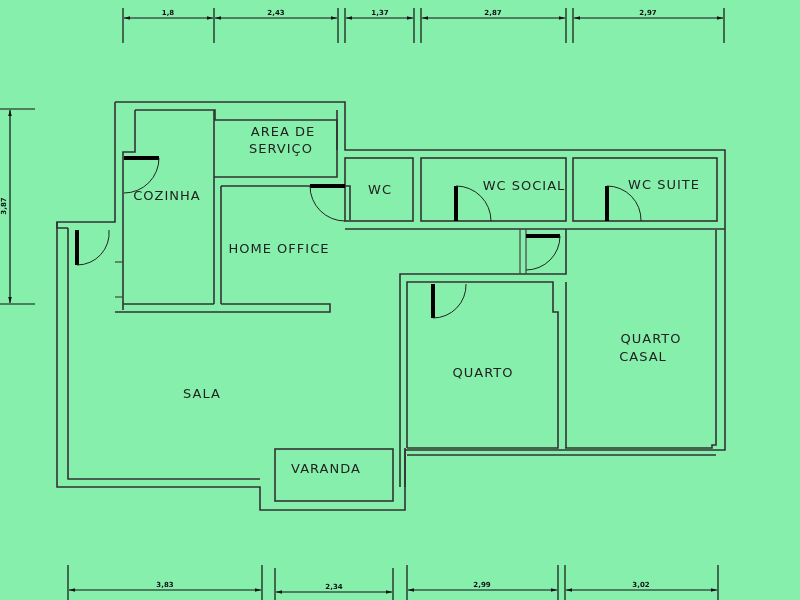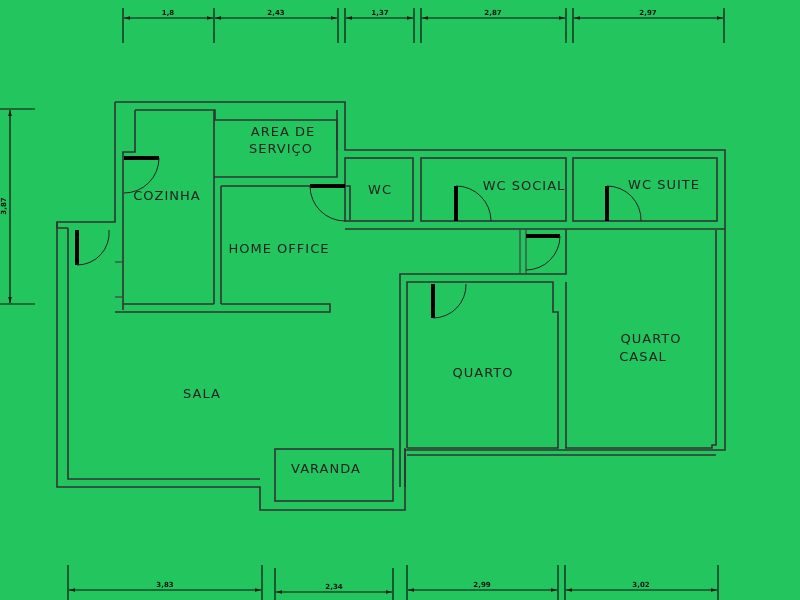--- a/index.html
+++ b/index.html
@@ -1,16 +1,16 @@
 <!DOCTYPE html>
 <html><head>
 <meta charset="utf-8">
 <style>
   html, body { margin: 0; padding: 0; background: #ffffff; }
-  #stage { position: relative; width: 800px; height: 600px; overflow: hidden; background: #22c55e; }
+  #stage { position: relative; width: 800px; height: 600px; overflow: hidden; background: #86efac; }
   svg { position: absolute; left: 0; top: 0; }
   .wall { fill: none; stroke: #333333; stroke-width: 1.6; }
   .wall-thin { fill: none; stroke: #444444; stroke-width: 1.2; }
   .dim { stroke: #111111; stroke-width: 1.2; fill: none; }
   .door-leaf { stroke: #000000; stroke-width: 4; }
   .door-arc { fill: none; stroke: #222222; stroke-width: 1; }
   .room-label { font-family: "DejaVu Sans", sans-serif; font-size: 13px; fill: #222222; letter-spacing: 1px; }
   .dim-label { font-family: "DejaVu Sans", sans-serif; font-size: 7px; fill: #111111; font-weight: bold; }
 </style>
 </head>

